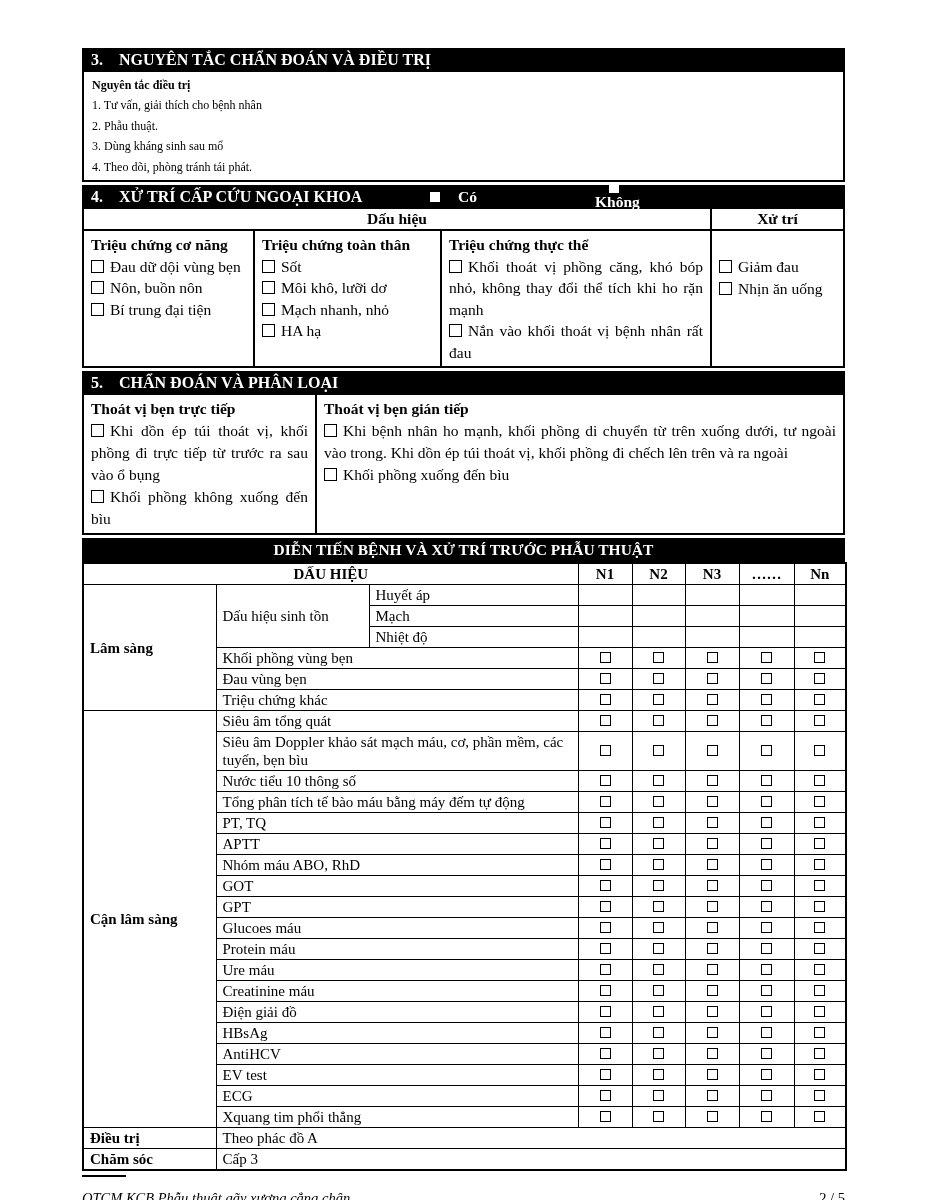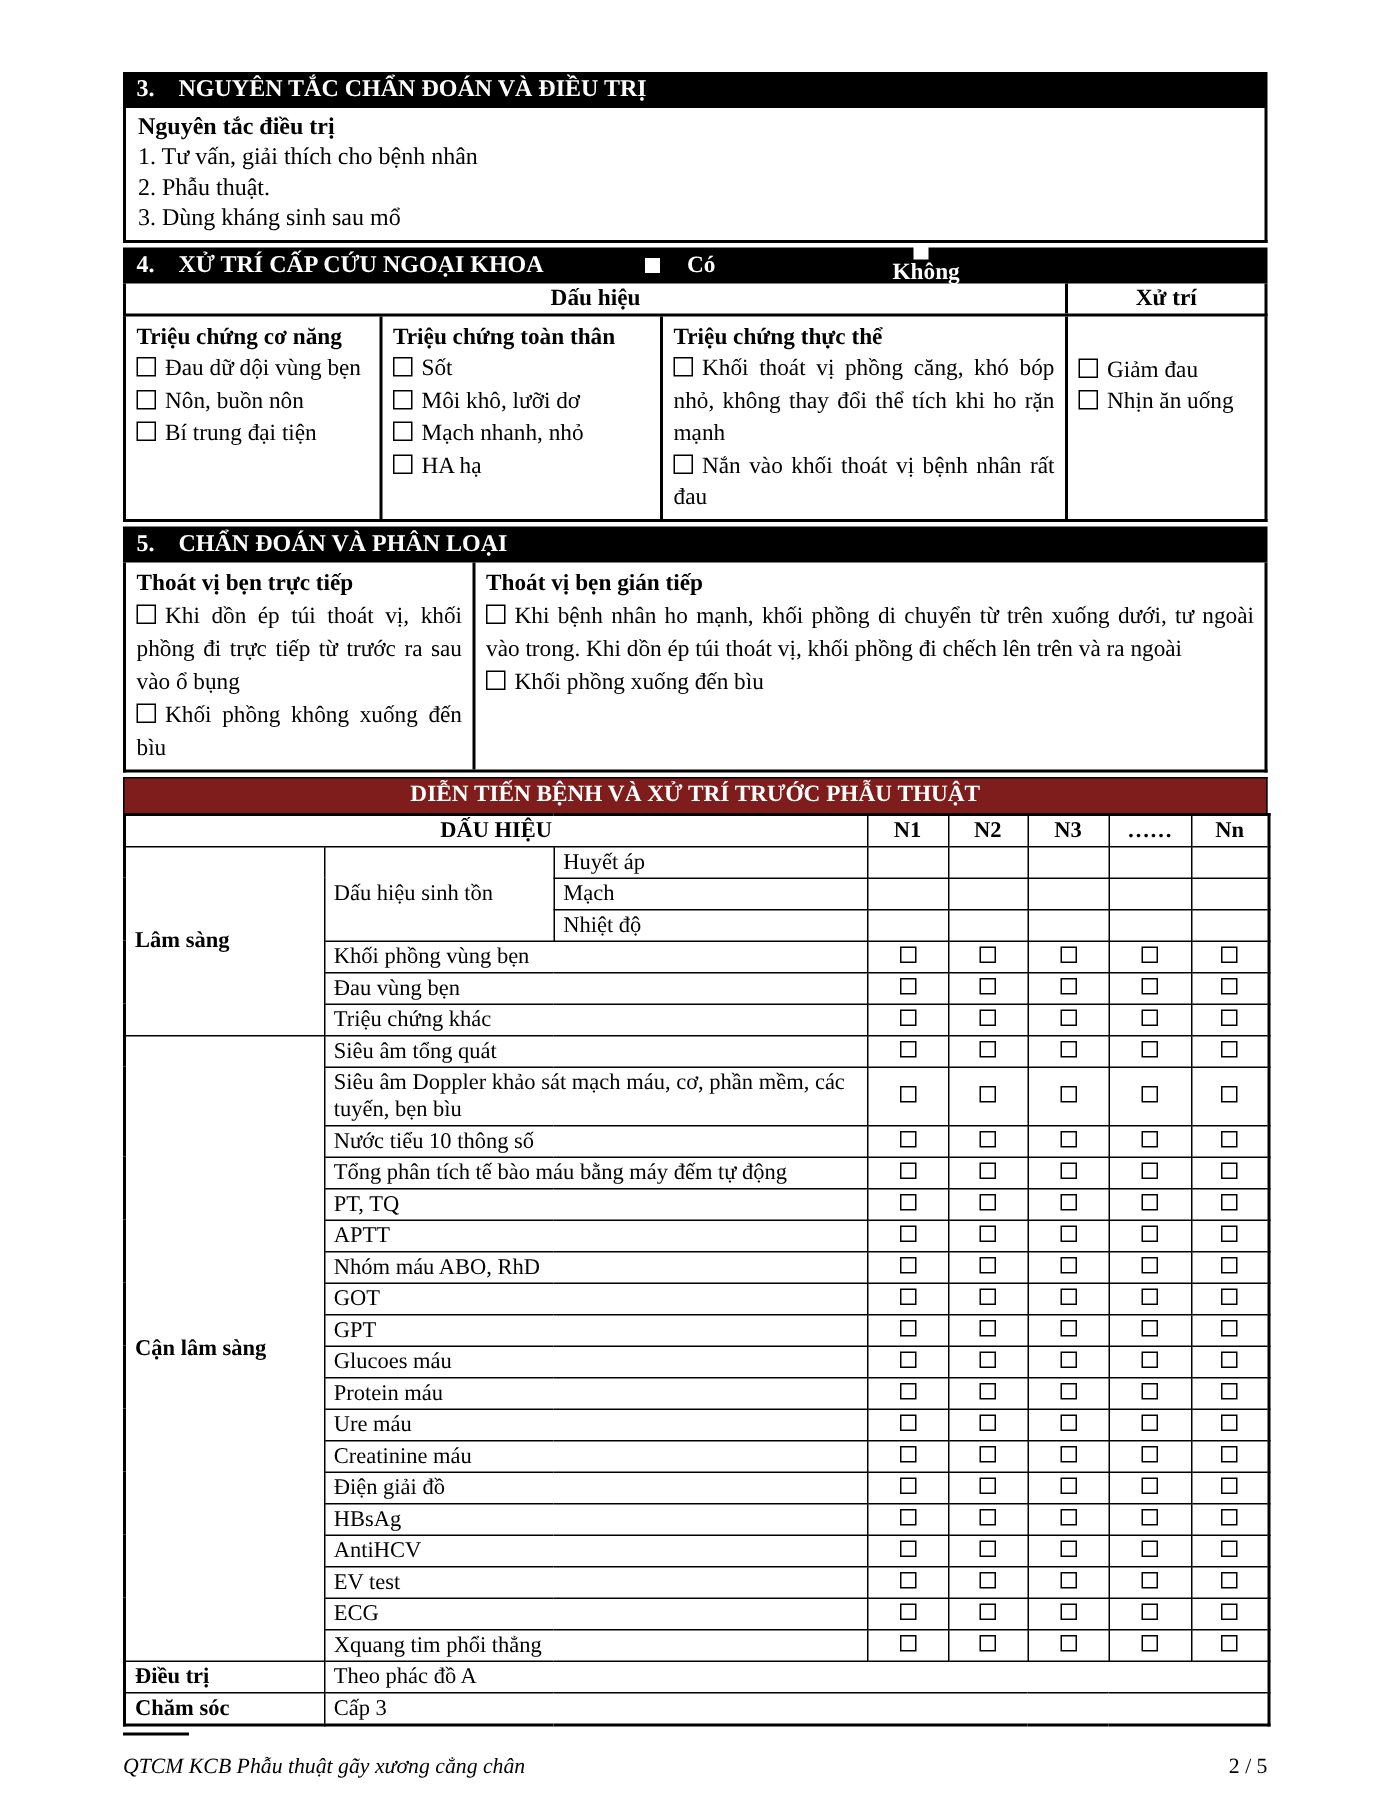--- a/index.html
+++ b/index.html
@@ -9,21 +9,21 @@
 
   
   .bar{box-sizing:border-box;height:24px;background:#000;color:#fff;font-weight:bold;
        font-size:16px;display:flex;align-items:center;padding-left:9px;position:relative;}
   .bar .num{margin-right:16px;}
   .bar .opt{position:absolute;display:flex;align-items:center;font-size:15.5px;}
   .bar .opt .sq{display:inline-block;width:10px;height:10px;background:#fff;margin-right:7px;}
 
   
   .box{box-sizing:border-box;border:2px solid #000;border-top:none;padding:3px 8px;
-       font-size:16px;line-height:20.4px;}
+       font-size:12px;line-height:20.4px;}
   .box .subtitle{font-weight:bold;}
 
   .mt3{margin-top:3px;}
 
   
   .s4h{display:flex;box-sizing:border-box;border:2px solid #000;border-top:none;
        font-weight:bold;font-size:15.5px;text-align:center;}
   .s4h .c1{width:628px;border-right:2px solid #000;padding:1px 0;box-sizing:border-box;}
   .s4h .c2{flex:1;padding:1px 0;}
   .s4row{display:flex;box-sizing:border-box;border:2px solid #000;border-top:none;min-height:137px;}
@@ -35,21 +35,21 @@
   .cb{display:inline-block;box-sizing:border-box;width:13px;height:13px;border:1.7px solid #000;
       margin-right:6px;vertical-align:-1px;background:#fff;}
 
   
   .s5row{display:flex;box-sizing:border-box;border:2px solid #000;border-top:none;min-height:113px;}
   .s5col{box-sizing:border-box;border-right:2px solid #000;padding:3px 7px;
          font-size:15.5px;line-height:22px;}
   .s5col:last-child{border-right:none;}
 
   
-  .bluebar{box-sizing:border-box;height:24px;background:#7f1d1d;border:1.5px solid #000;
+  .bluebar{box-sizing:border-box;height:24px;background:#000000;border:1.5px solid #000;
            border-bottom:none;color:#fff;font-weight:bold;font-size:15.5px;
            text-align:center;line-height:21px;}
 
   
   table.prog{border-collapse:collapse;table-layout:fixed;width:763px;font-size:15px;
              border:2px solid #000;}
   table.prog td{border:1px solid #000;padding:1px 6px;line-height:18px;vertical-align:middle;
                 box-sizing:border-box;overflow:hidden;}
   table.prog tr.hrow td{font-weight:bold;text-align:center;border-bottom:1.5px solid #000;padding:1px 2px;}
   td.grp{font-weight:bold;}
@@ -72,20 +72,21 @@
     <div class="bar">
       <span class="num">3.</span>
       <span>NGUYÊN TẮC CHẨN ĐOÁN VÀ ĐIỀU TRỊ</span>
     </div>
     <div class="box">
       <div class="subtitle">Nguyên tắc điều trị</div>
       <div>
           <div>1. Tư vấn, giải thích cho bệnh nhân</div>
           <div>2. Phẫu thuật.</div>
           <div>3. Dùng kháng sinh sau mổ</div>
+          <div>4. Theo dõi, phòng tránh tái phát.</div>
         </div>
     </div>
 
     <div class="bar mt3">
       <span class="num">4.</span>
       <span>XỬ TRÍ CẤP CỨU NGOẠI KHOA</span>
       <span class="opt" style="left:348px;gap:11px;">
         <span class="sq"></span>
         <span>Có</span>
       </span>

